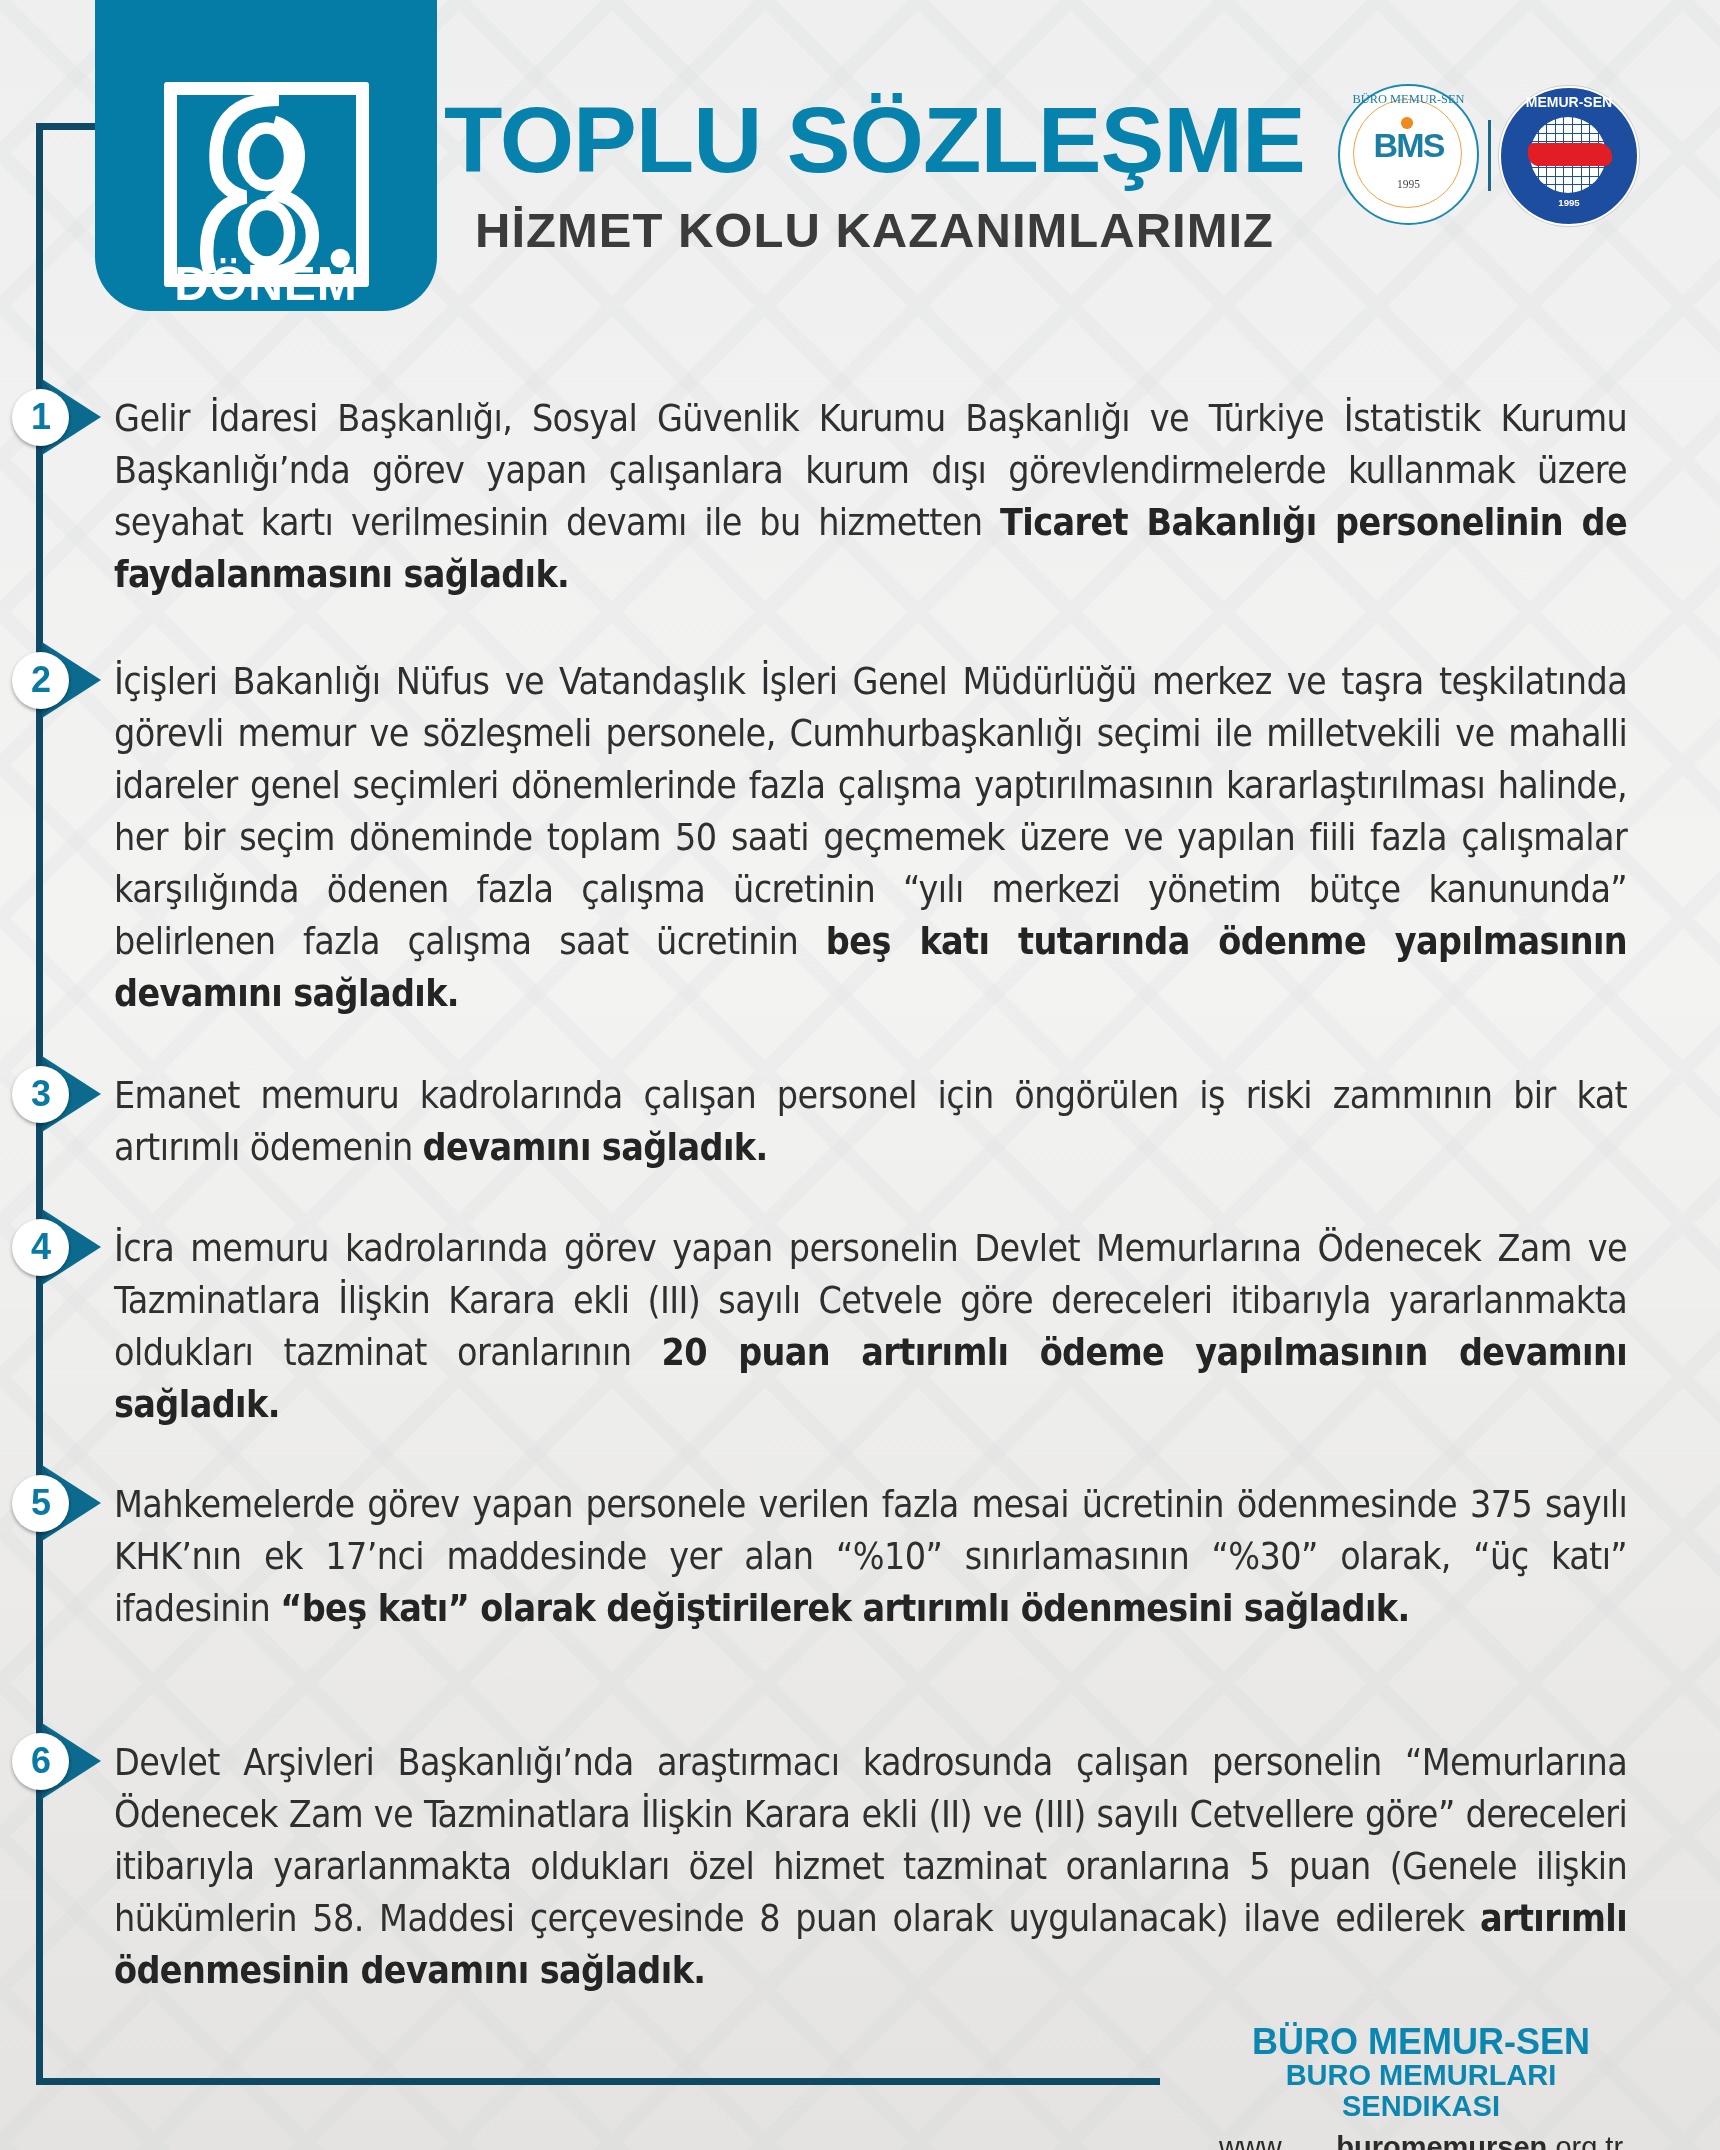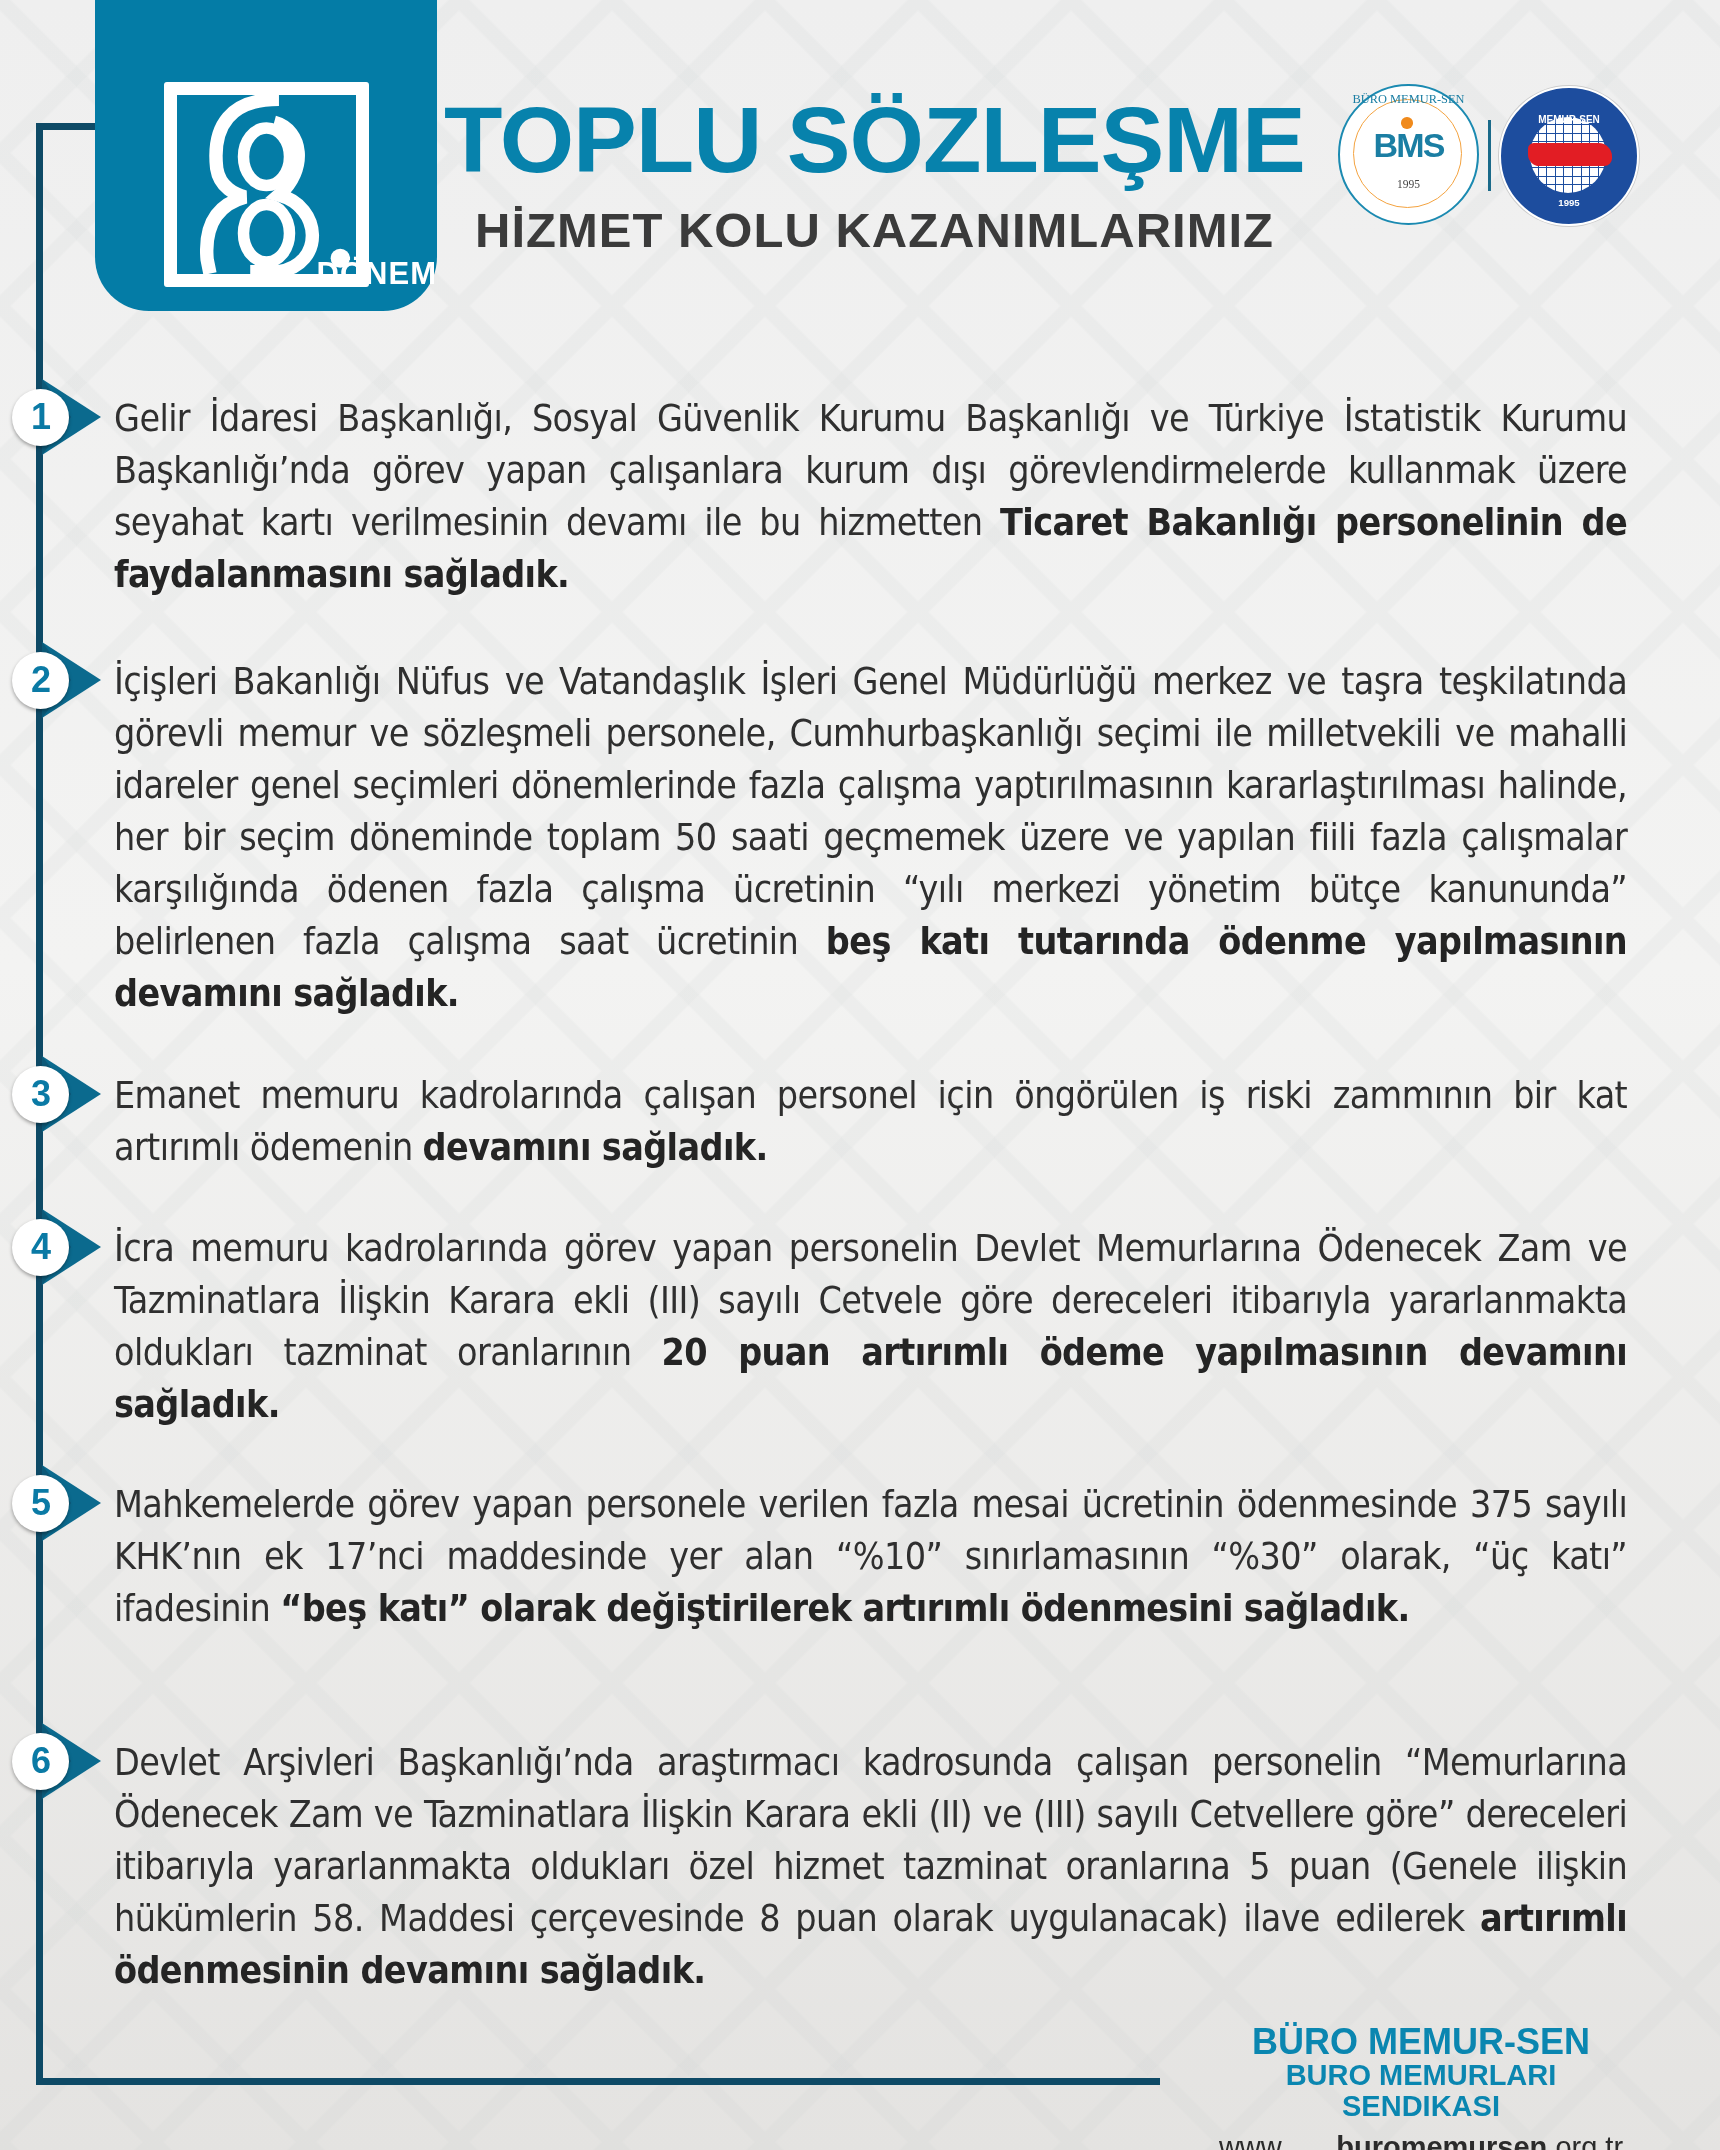--- a/index.html
+++ b/index.html
@@ -24,23 +24,23 @@
   .badge {
     position:absolute; left:95px; top:-38px; width:342px; height:349px;
     background:#047ca6; border-radius:0 0 54px 54px;
   }
   .badge-eight {
     position:absolute; left:69px; top:82px; width:205px; height:205px;
     border:13.4px solid #fff; border-radius:2.9px;
   }
   .badge-eight svg { position:absolute; left:-13.4px; top:-13.4px; }
   .badge-label {
-    position:absolute; left:0; right:0; top:294px; text-align:right;
+    position:absolute; left:0; right:0; top:294px; text-align:center;
     color:#fff; font-family:"Liberation Sans", sans-serif; font-weight:700;
-    font-size:31px; letter-spacing:1px;
+    font-size:48px; letter-spacing:1px;
   }
 
   .title {
     position:absolute; left:444px; top:94px;
     font-family:"Liberation Sans", sans-serif; font-weight:900;
     font-size:92px; line-height:92px; color:#0782ac; letter-spacing:-1px;
     transform: scaleX(1.04); transform-origin:left center;
   }
   .subtitle {
     position:absolute; left:475px; top:203px;
@@ -53,21 +53,21 @@
   .logo-bms .inner { position:absolute; left:13.4px; top:13.4px; width:109px; height:109px; border-radius:50%; border:1.9px solid #f4a340; }
   .logo-bms .mono { position:absolute; left:0; right:0; top:40px; text-align:center; color:#1b7ea3; font-weight:700; font-size:34px; font-family:Liberation Sans, sans-serif; letter-spacing:-1.9px; }
   .logo-bms .dot { position:absolute; left:61px; top:31px; width:11.5px; height:11.5px; border-radius:50%; background:#f08a1c; }
   .logo-bms .year { position:absolute; left:0; right:0; top:92px; text-align:center; font-size:11.5px; color:#444; font-family:"Liberation Serif", serif; }
   .logo-bms .ring-text { position:absolute; left:0; right:0; top:5.7px; text-align:center; font-size:12.4px; color:#1b7ea3; font-family:"Liberation Serif", serif; }
   .logo-divider { position:absolute; left:150px; top:36px; width:2.9px; height:71px; background:#1b6a8a; }
   .logo-ms { position:absolute; left:161px; top:1.9px; width:140px; height:140px; border-radius:50%; background:#1d4d9e; border:2.9px solid #fff; box-shadow:0 0 0 1px #ccc; }
   .logo-ms .globe { position:absolute; left:29px; top:29px; width:76px; height:76px; border-radius:50%; background:#fff;
     background-image: repeating-linear-gradient(0deg, transparent 0 7.6px, #1d4d9e 7.6px 8.6px), repeating-linear-gradient(90deg, transparent 0 7.6px, #1d4d9e 7.6px 8.6px); }
   .logo-ms .map { position:absolute; left:27px; top:55px; width:84px; height:23px; background:#e21d24; border-radius:5.7px 13.4px 7.6px 11.5px; }
-  .logo-ms .ring-text { position:absolute; left:0; right:0; top:5.7px; text-align:center; font-size:10px; font-weight:700; color:#fff; font-family:"Liberation Sans", sans-serif;margin-top:20px; }
+  .logo-ms .ring-text { position:absolute; left:0; right:0; top:5.7px; text-align:center; font-size:14px; font-weight:700; color:#fff; font-family:"Liberation Sans", sans-serif; }
   .logo-ms .year { position:absolute; left:0; right:0; top:109px; text-align:center; font-size:9.6px; font-weight:700; color:#fff; font-family:"Liberation Sans", sans-serif; }
 
   .item { position:absolute; left:0; width:1721px; }
   .marker { position:absolute; left:0; top:0; width:115px; height:76px; }
   .marker .tri { position:absolute; left:42px; top:0; width:0; height:0;
     border-top:38px solid transparent; border-bottom:38px solid transparent; border-left:59px solid #0b6a8e; }
   .marker .tri-dark { position:absolute; left:42px; top:0; width:0; height:0;
     border-top:38px solid transparent; border-bottom:38px solid transparent; border-left:29px solid #0e4a66; opacity:0.55; }
   .marker .circle { position:absolute; left:12.4px; top:9.6px; width:57px; height:57px; border-radius:50%;
     background:#fff; box-shadow:0 1.9px 3.8px rgba(0,0,0,0.35);

